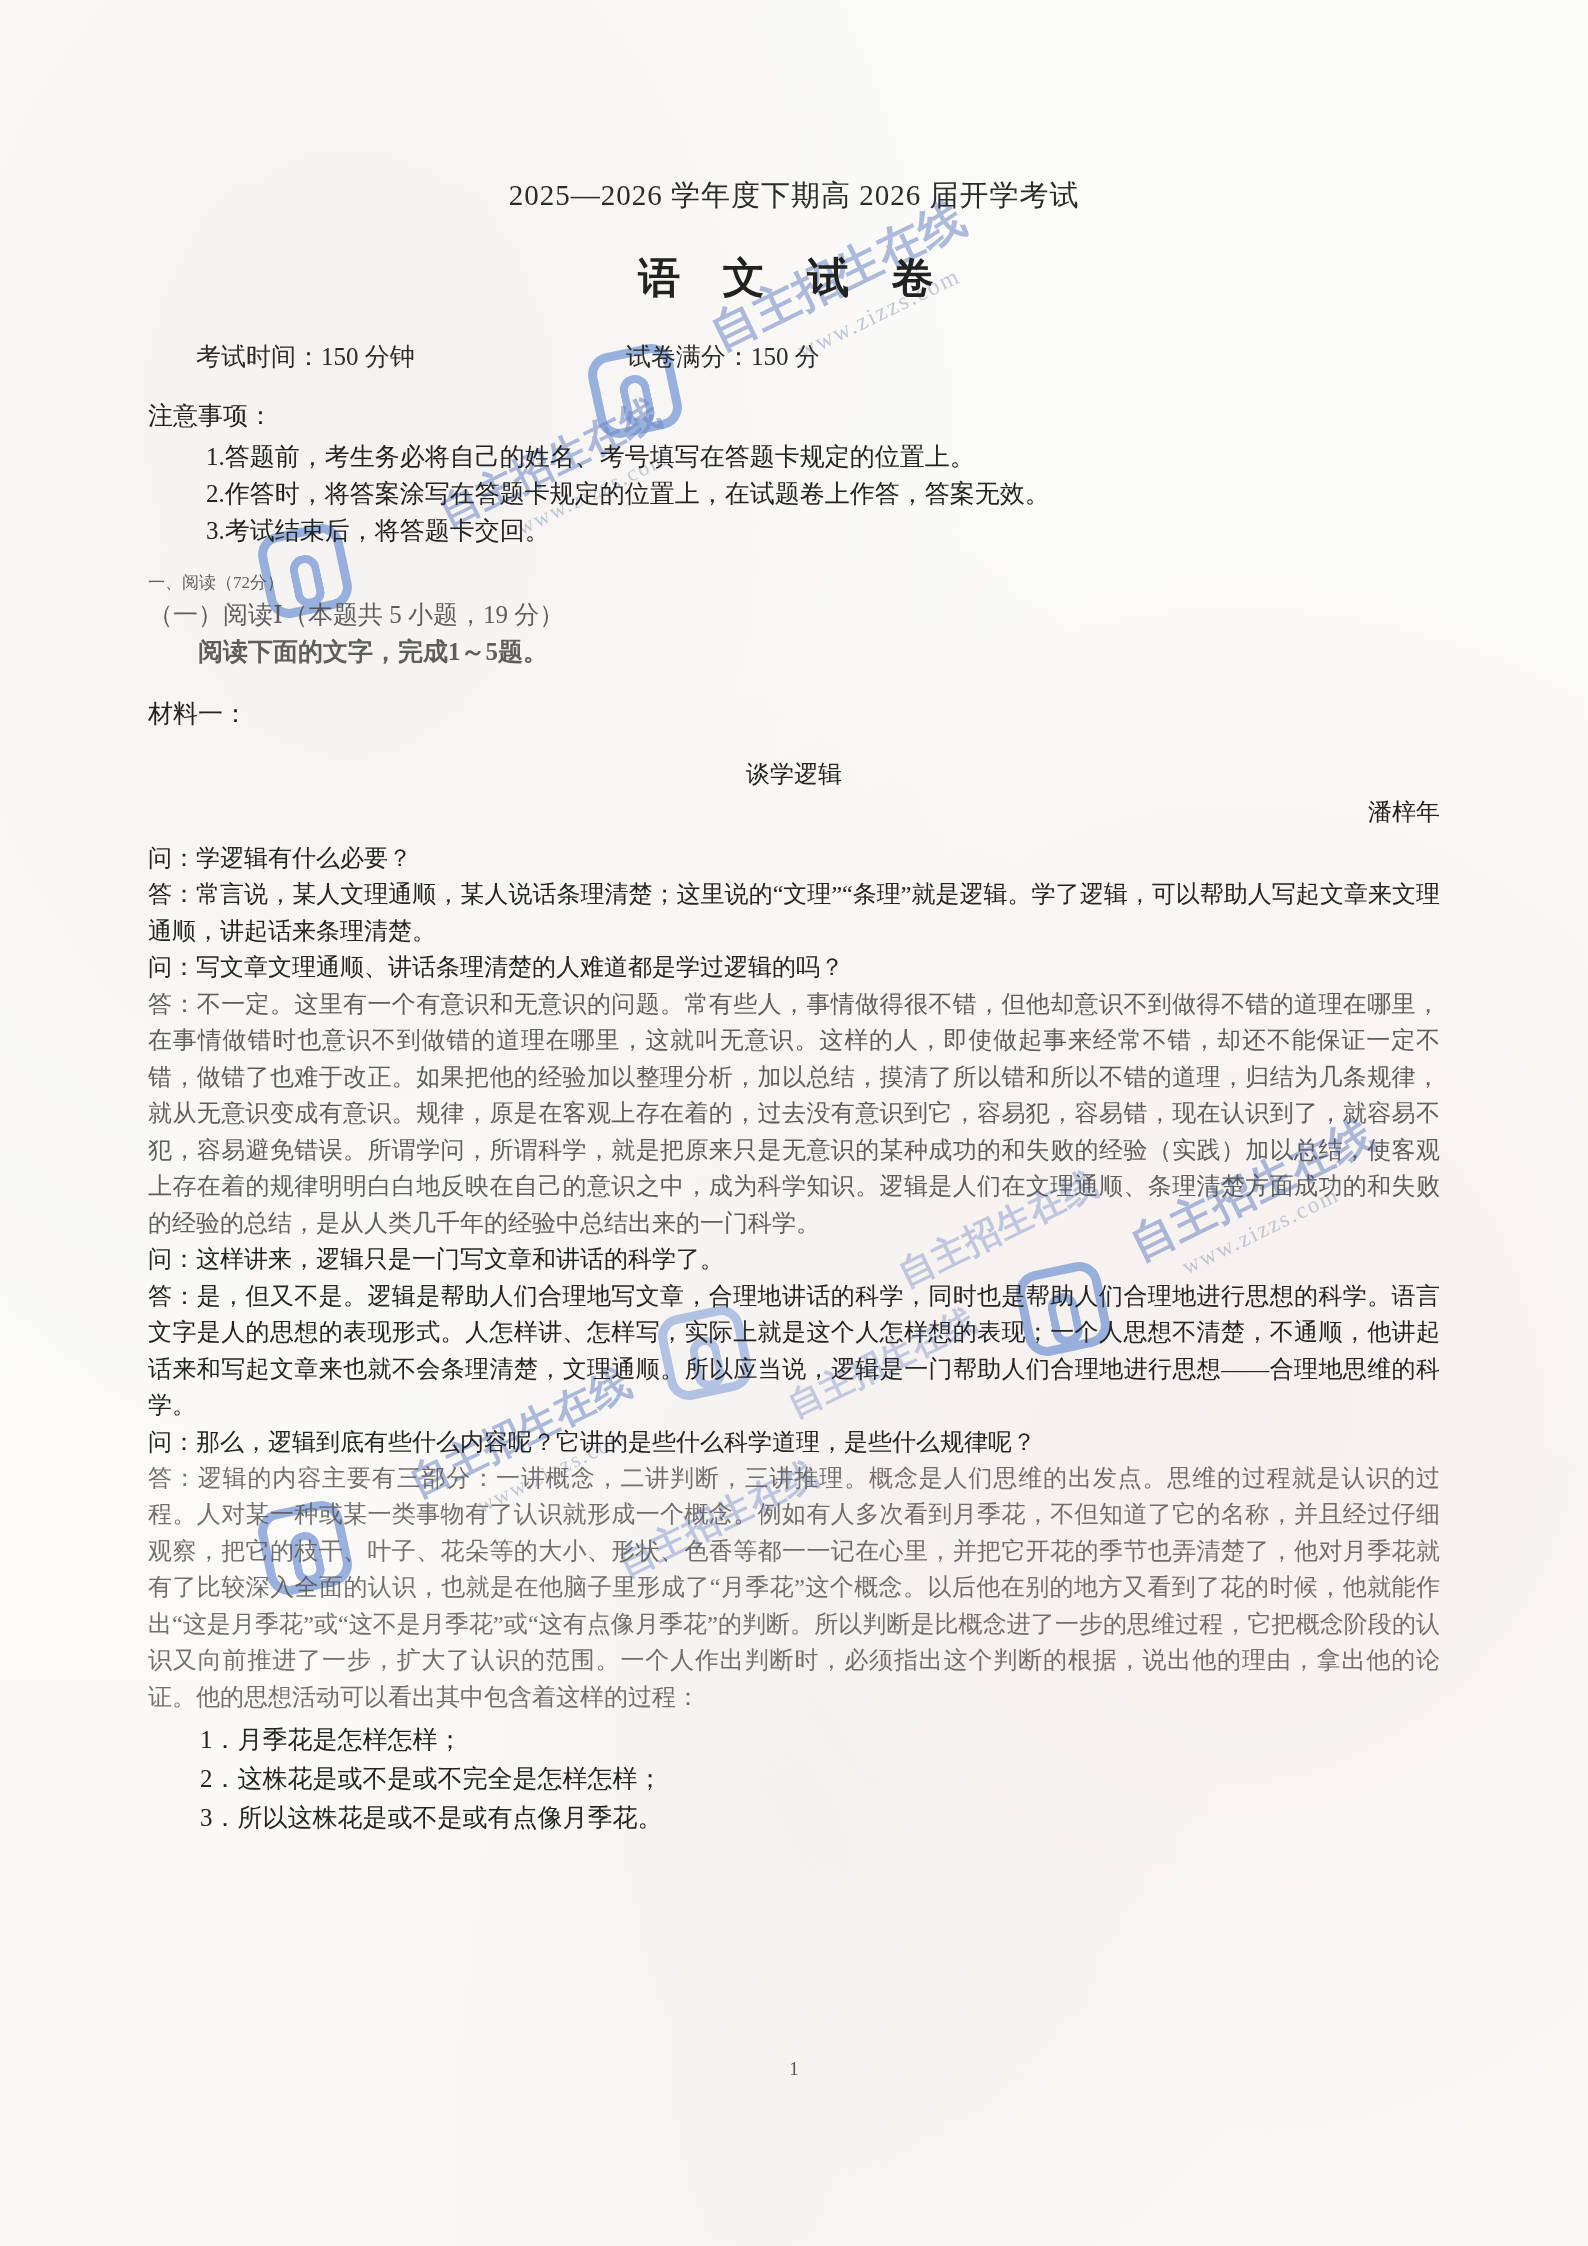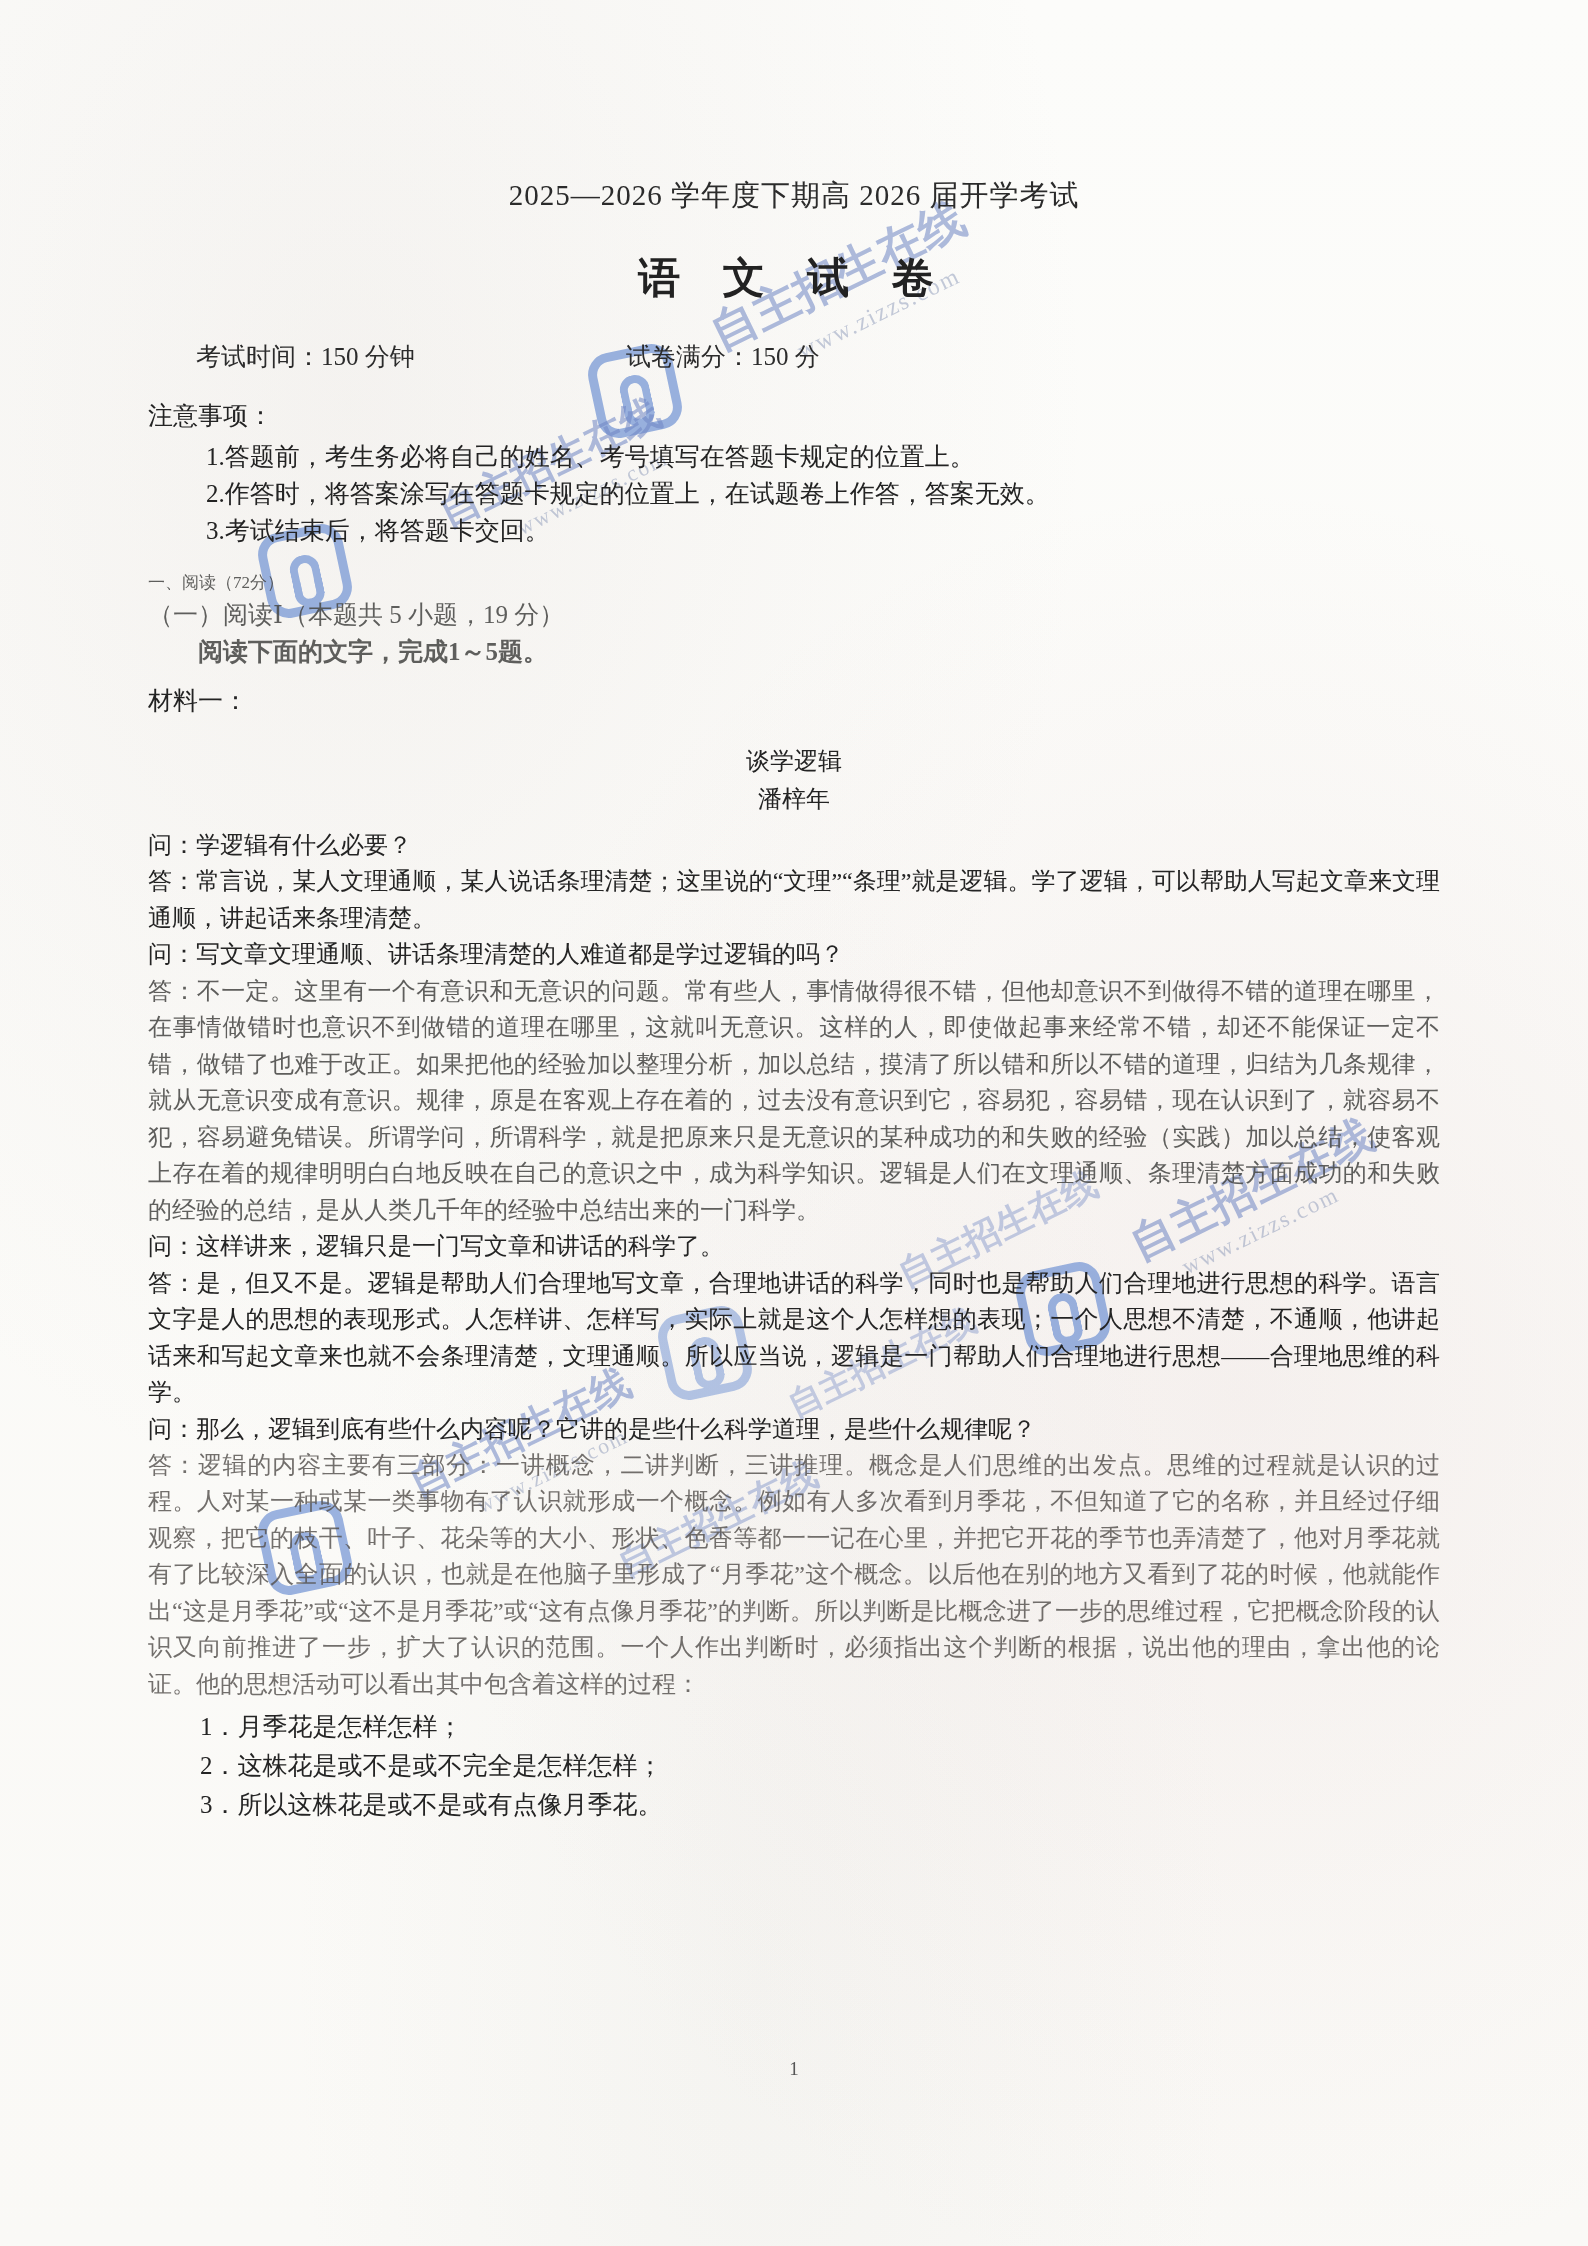--- a/index.html
+++ b/index.html
@@ -96,33 +96,33 @@
     color: #232323;
   }
   .sec-instr {
     margin-top: 4px;
     margin-left: 50px;
     font-size: 25px;
     color: #232323;
     font-weight: bold;
   }
   .material-label {
-    margin-top: 16px;
+    margin-top: 29px;
     font-size: 25px;
     color: #232323;
   }
 
   .article-title {
     text-align: center;
     font-size: 24px;
     margin-top: 28px;
     color: #232323;
   }
   .article-author {
-    text-align: center;
+    text-align: right;
     font-size: 24px;
     margin-top: 6px;
     color: #232323;
   }
 
   .qa-block { margin-top: 12px; }
   .qa-line {
     font-size: 24px;
     line-height: 1.52;
     color: #242424;

